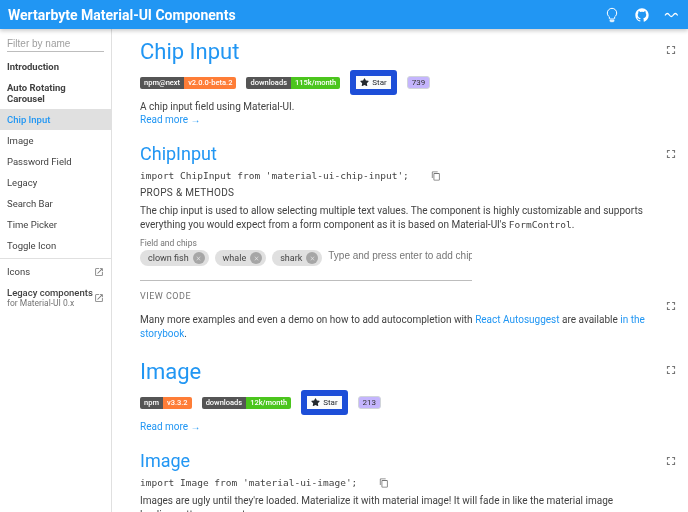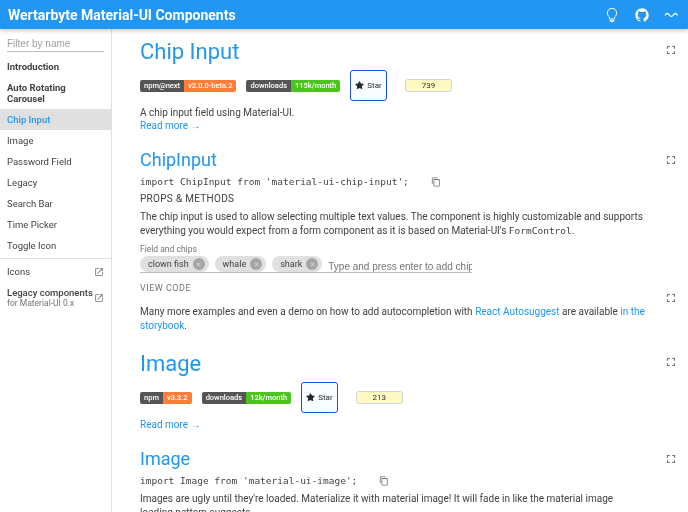--- a/index.html
+++ b/index.html
@@ -23,33 +23,33 @@
 .section{margin-bottom:18px;position:relative}
 .h1{font-size:22px;font-weight:400;color:#2196f3;margin-bottom:6px}
 .h2{font-size:18px;font-weight:400;color:#2196f3;margin-bottom:6px}
 .fullscreen-btn{position:absolute;right:-30px;top:4px;width:14px;height:14px;cursor:pointer;fill:#757575}
 .badges{display:flex;gap:10px;margin-bottom:6px;align-items:center;flex-wrap:wrap}
 .badge{display:inline-flex;height:12px;font-size:7.5px;font-weight:500;border-radius:2px;overflow:hidden;color:#fff}
 .badge span{padding:0 4px;display:flex;align-items:center}
 .badge .bl{background:#555}
 .badge .br-orange{background:#fe7d37}
 .badge .br-green{background:#4bc51d}
-.gh-star{display:inline-flex;align-items:center;gap:3px;border:1px solid #1d4ed8;border-radius:3px;height:31px;padding:0 4px;font-size:8px;background:#fafbfc;color:#24292e}
-.gh-count{border:1px solid #d1d5da;border-radius:3px;height:13px;padding:0 16px;font-size:8px;display:inline-flex;align-items:center;margin-left:8px;background:#fef9c3}
+.gh-star{display:inline-flex;align-items:center;gap:3px;border:6px solid #1d4ed8;border-radius:3px;height:25px;padding:0 4px;font-size:8px;background:#fafbfc;color:#24292e}
+.gh-count{border:1px solid #d1d5da;border-radius:3px;height:13px;padding:0 4px;font-size:8px;display:inline-flex;align-items:center;margin-left:0;background:#c4b5fd}
 .desc{font-size:10px;color:#424242;margin-bottom:2px}
 .readmore{font-size:10px;color:#2196f3;cursor:pointer}
 .codeblock{font-family:Menlo,Consolas,monospace;font-size:9.5px;color:#424242;margin-bottom:6px;display:flex;align-items:center;gap:22px}
 .code-inline{font-family:Menlo,Consolas,monospace;font-size:9.5px;color:#424242}
 .copy-icon{width:10px;height:10px;fill:#757575;cursor:pointer}
 .props-h{font-size:10px;font-weight:400;color:#424242;margin-bottom:6px;letter-spacing:0.3px}
 .para{font-size:10px;color:#424242;line-height:1.4;margin-bottom:6px}
 .link{color:#2196f3;cursor:pointer}
 .chips-area{margin-top:4px}
 .chips-label{font-size:8.5px;color:#757575;margin-bottom:2px}
-.chips-row{display:flex;align-items:flex-end;gap:6px;border-bottom:1px solid #bdbdbd;padding-bottom:0;width:332px}
+.chips-row{display:flex;align-items:flex-start;gap:6px;border-bottom:1px solid #bdbdbd;padding-bottom:14px;width:332px}
 .chip{display:inline-flex;align-items:center;background:#e0e0e0;border-radius:10px;padding:2px 4px 2px 8px;font-size:9px;color:#424242;gap:4px}
 .chip-del{width:12px;height:12px;border-radius:50%;background:#a6a6a6;display:flex;align-items:center;justify-content:center;cursor:pointer}
 .chip-del svg{width:7px;height:7px;fill:#e0e0e0}
 .chip-input-field{border:none;outline:none;font-size:10px;color:#9e9e9e;flex:1;background:transparent}
 .viewcode{font-size:9px;color:#757575;letter-spacing:0.5px;margin-top:10px}
 .main::-webkit-scrollbar{width:6px}
 .main::-webkit-scrollbar-thumb{background:#bdbdbd;border-radius:3px}
 </style>
 </head>
 <body>

